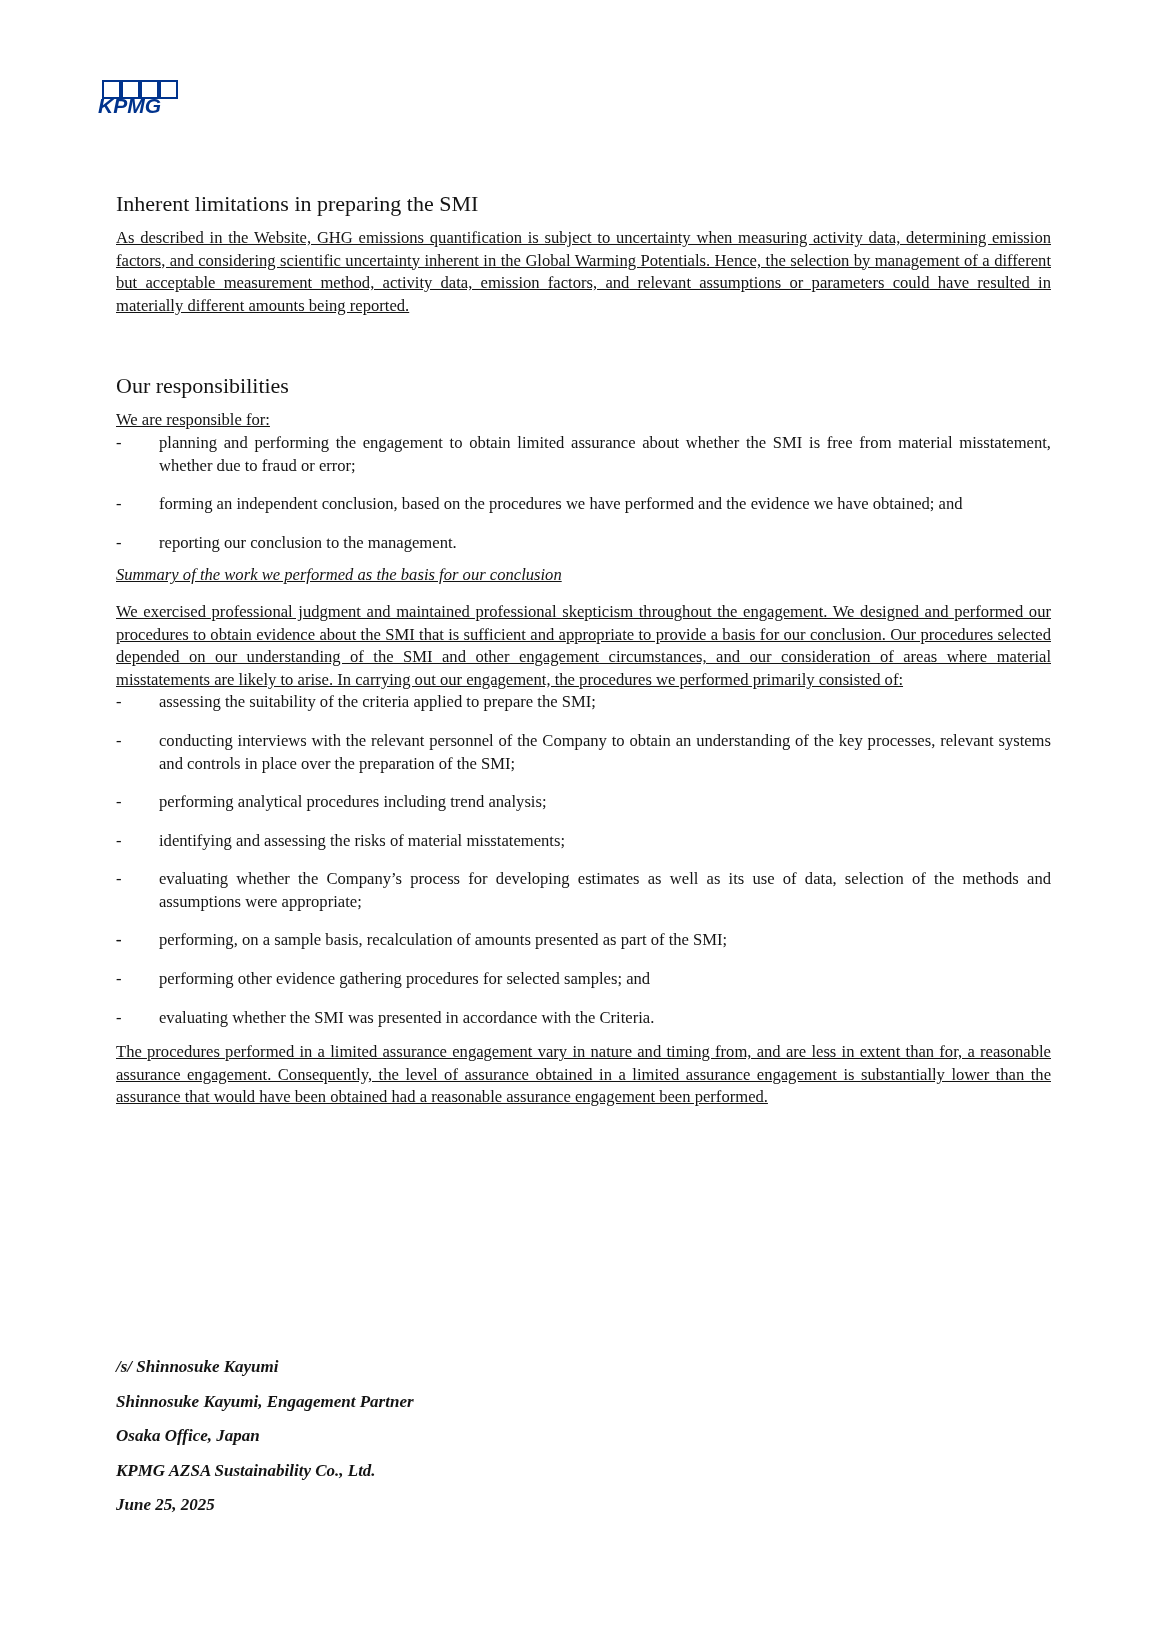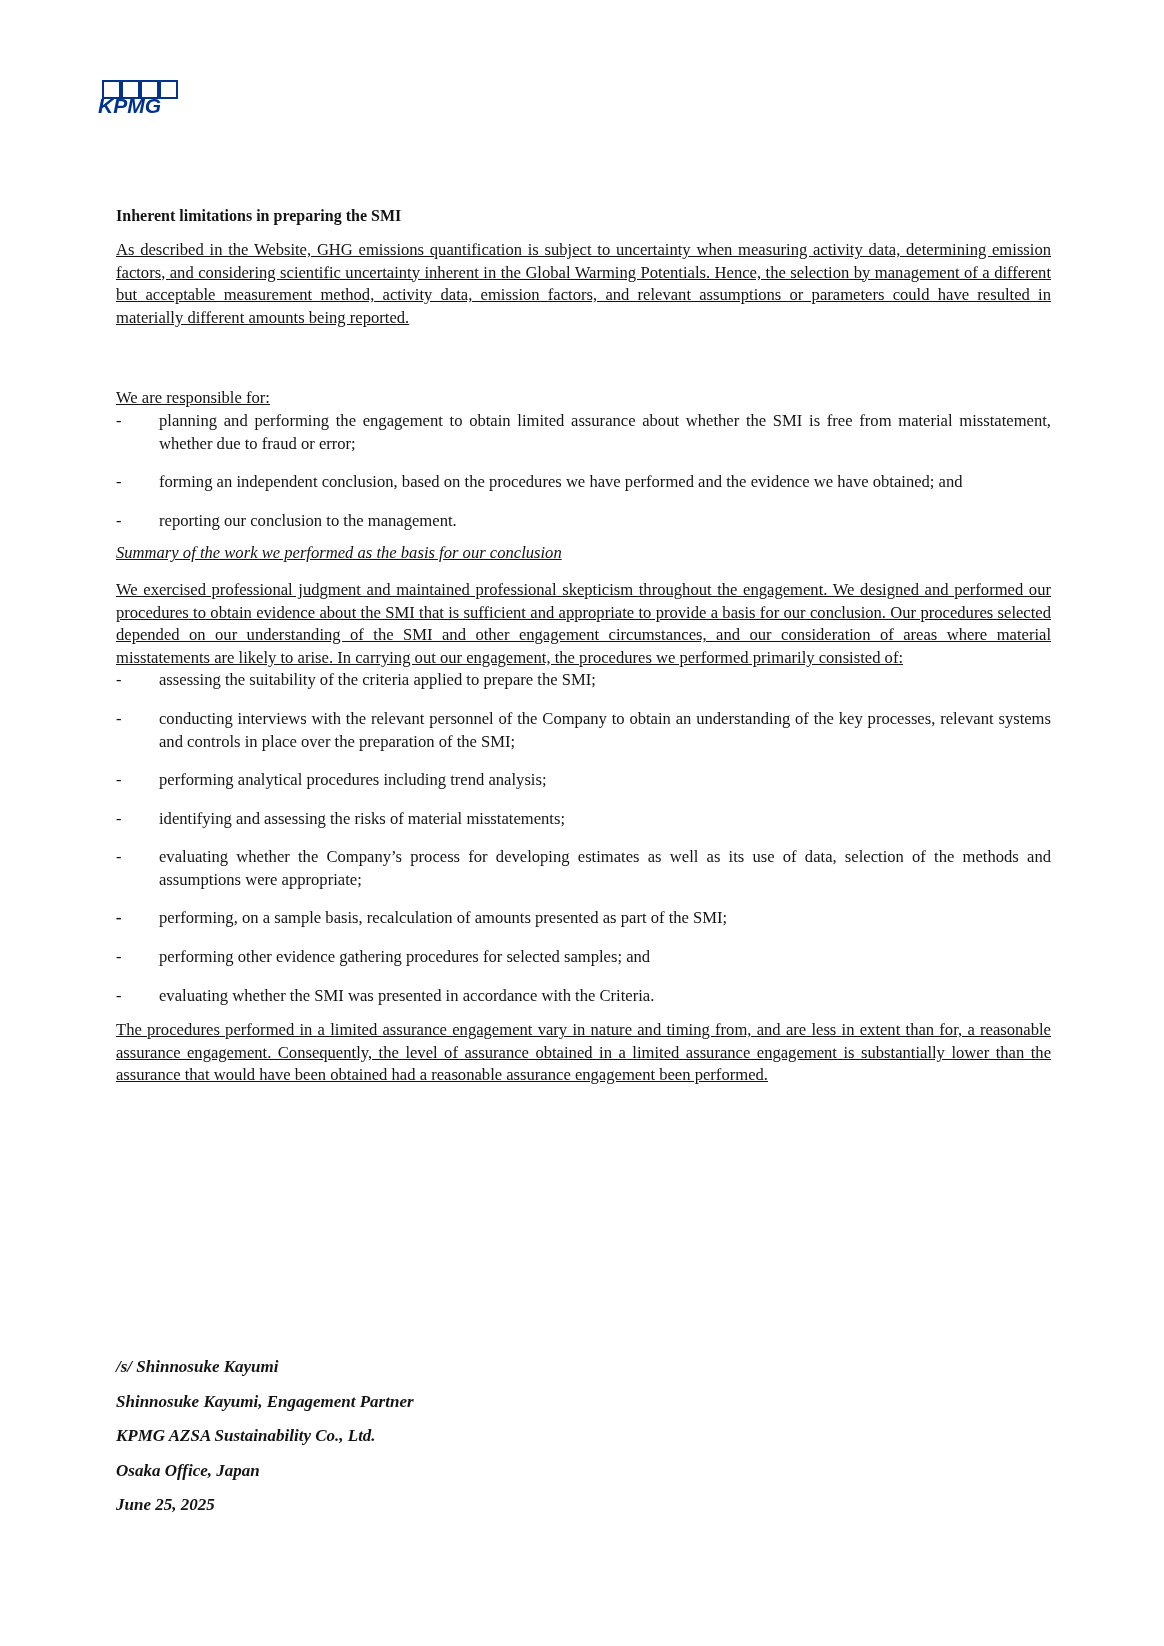--- a/index.html
+++ b/index.html
@@ -26,23 +26,23 @@
     .logo svg { display: block; }
     .content {
       position: absolute;
       left: 116px;
       top: 193px;
       width: 935px;
       font-size: 16.6px;
       line-height: 22.6px;
     }
     .heading {
-      font-weight: bold;
-      font-size: 16px;
-      margin: 12px 0 12px 0;
+      font-weight: normal;
+      font-size: 22px;
+      margin: 0 0 12px 0;
       line-height: 22px;
     }
     p.body {
       margin: 0;
       text-align: justify;
       text-decoration: underline;
     }
     .gap-after-section1 { height: 58px; }
     .lead {
       margin: 0 0 14px 0;
@@ -98,20 +98,21 @@
   </svg>
 </div>
 
 <div class="content">
 
   <div class="heading">Inherent limitations in preparing the SMI</div>
   <p class="body">As described in the Website, GHG emissions quantification is subject to uncertainty when measuring activity data, determining emission factors, and considering scientific uncertainty inherent in the Global Warming Potentials. Hence, the selection by management of a different but acceptable measurement method, activity data, emission factors, and relevant assumptions or parameters could have resulted in materially different amounts being reported.</p>
 
   <div class="gap-after-section1"></div>
 
+  <div class="heading">Our responsibilities</div>
   <p class="body lead">We are responsible for:</p>
 
   <ul class="dash-list">
     <li><span class="dash">-</span><span>planning and performing the engagement to obtain limited assurance about whether the SMI is free from material misstatement, whether due to fraud or error;</span></li>
     <li><span class="dash">-</span><span>forming an independent conclusion, based on the procedures we have performed and the evidence we have obtained; and</span></li>
     <li style="margin-bottom:10px;"><span class="dash">-</span><span>reporting our conclusion to the management.</span></li>
   </ul>
 
   <div class="subheading">Summary of the work we performed as the basis for our conclusion</div>
   <p class="body">We exercised professional judgment and maintained professional skepticism throughout the engagement. We designed and performed our procedures to obtain evidence about the SMI that is sufficient and appropriate to provide a basis for our conclusion. Our procedures selected depended on our understanding of the SMI and other engagement circumstances, and our consideration of areas where material misstatements are likely to arise. In carrying out our engagement, the procedures we performed primarily consisted of:</p>
@@ -127,16 +128,16 @@
     <li><span class="dash">-</span><span>performing other evidence gathering procedures for selected samples; and</span></li>
     <li style="margin-bottom:12px;"><span class="dash">-</span><span>evaluating whether the SMI was presented in accordance with the Criteria.</span></li>
   </ul>
 
   <p class="body closing">The procedures performed in a limited assurance engagement vary in nature and timing from, and are less in extent than for, a reasonable assurance engagement. Consequently, the level of assurance obtained in a limited assurance engagement is substantially lower than the assurance that would have been obtained had a reasonable assurance engagement been performed.</p>
 </div>
 
 <div class="signature">
   <div>/s/ Shinnosuke Kayumi</div>
   <div>Shinnosuke Kayumi, Engagement Partner</div>
+  <div>Osaka Office, Japan</div>
   <div>KPMG AZSA Sustainability Co., Ltd.</div>
-  <div>Osaka Office, Japan</div>
   <div>June 25, 2025</div>
 </div>
 
 </body></html>

